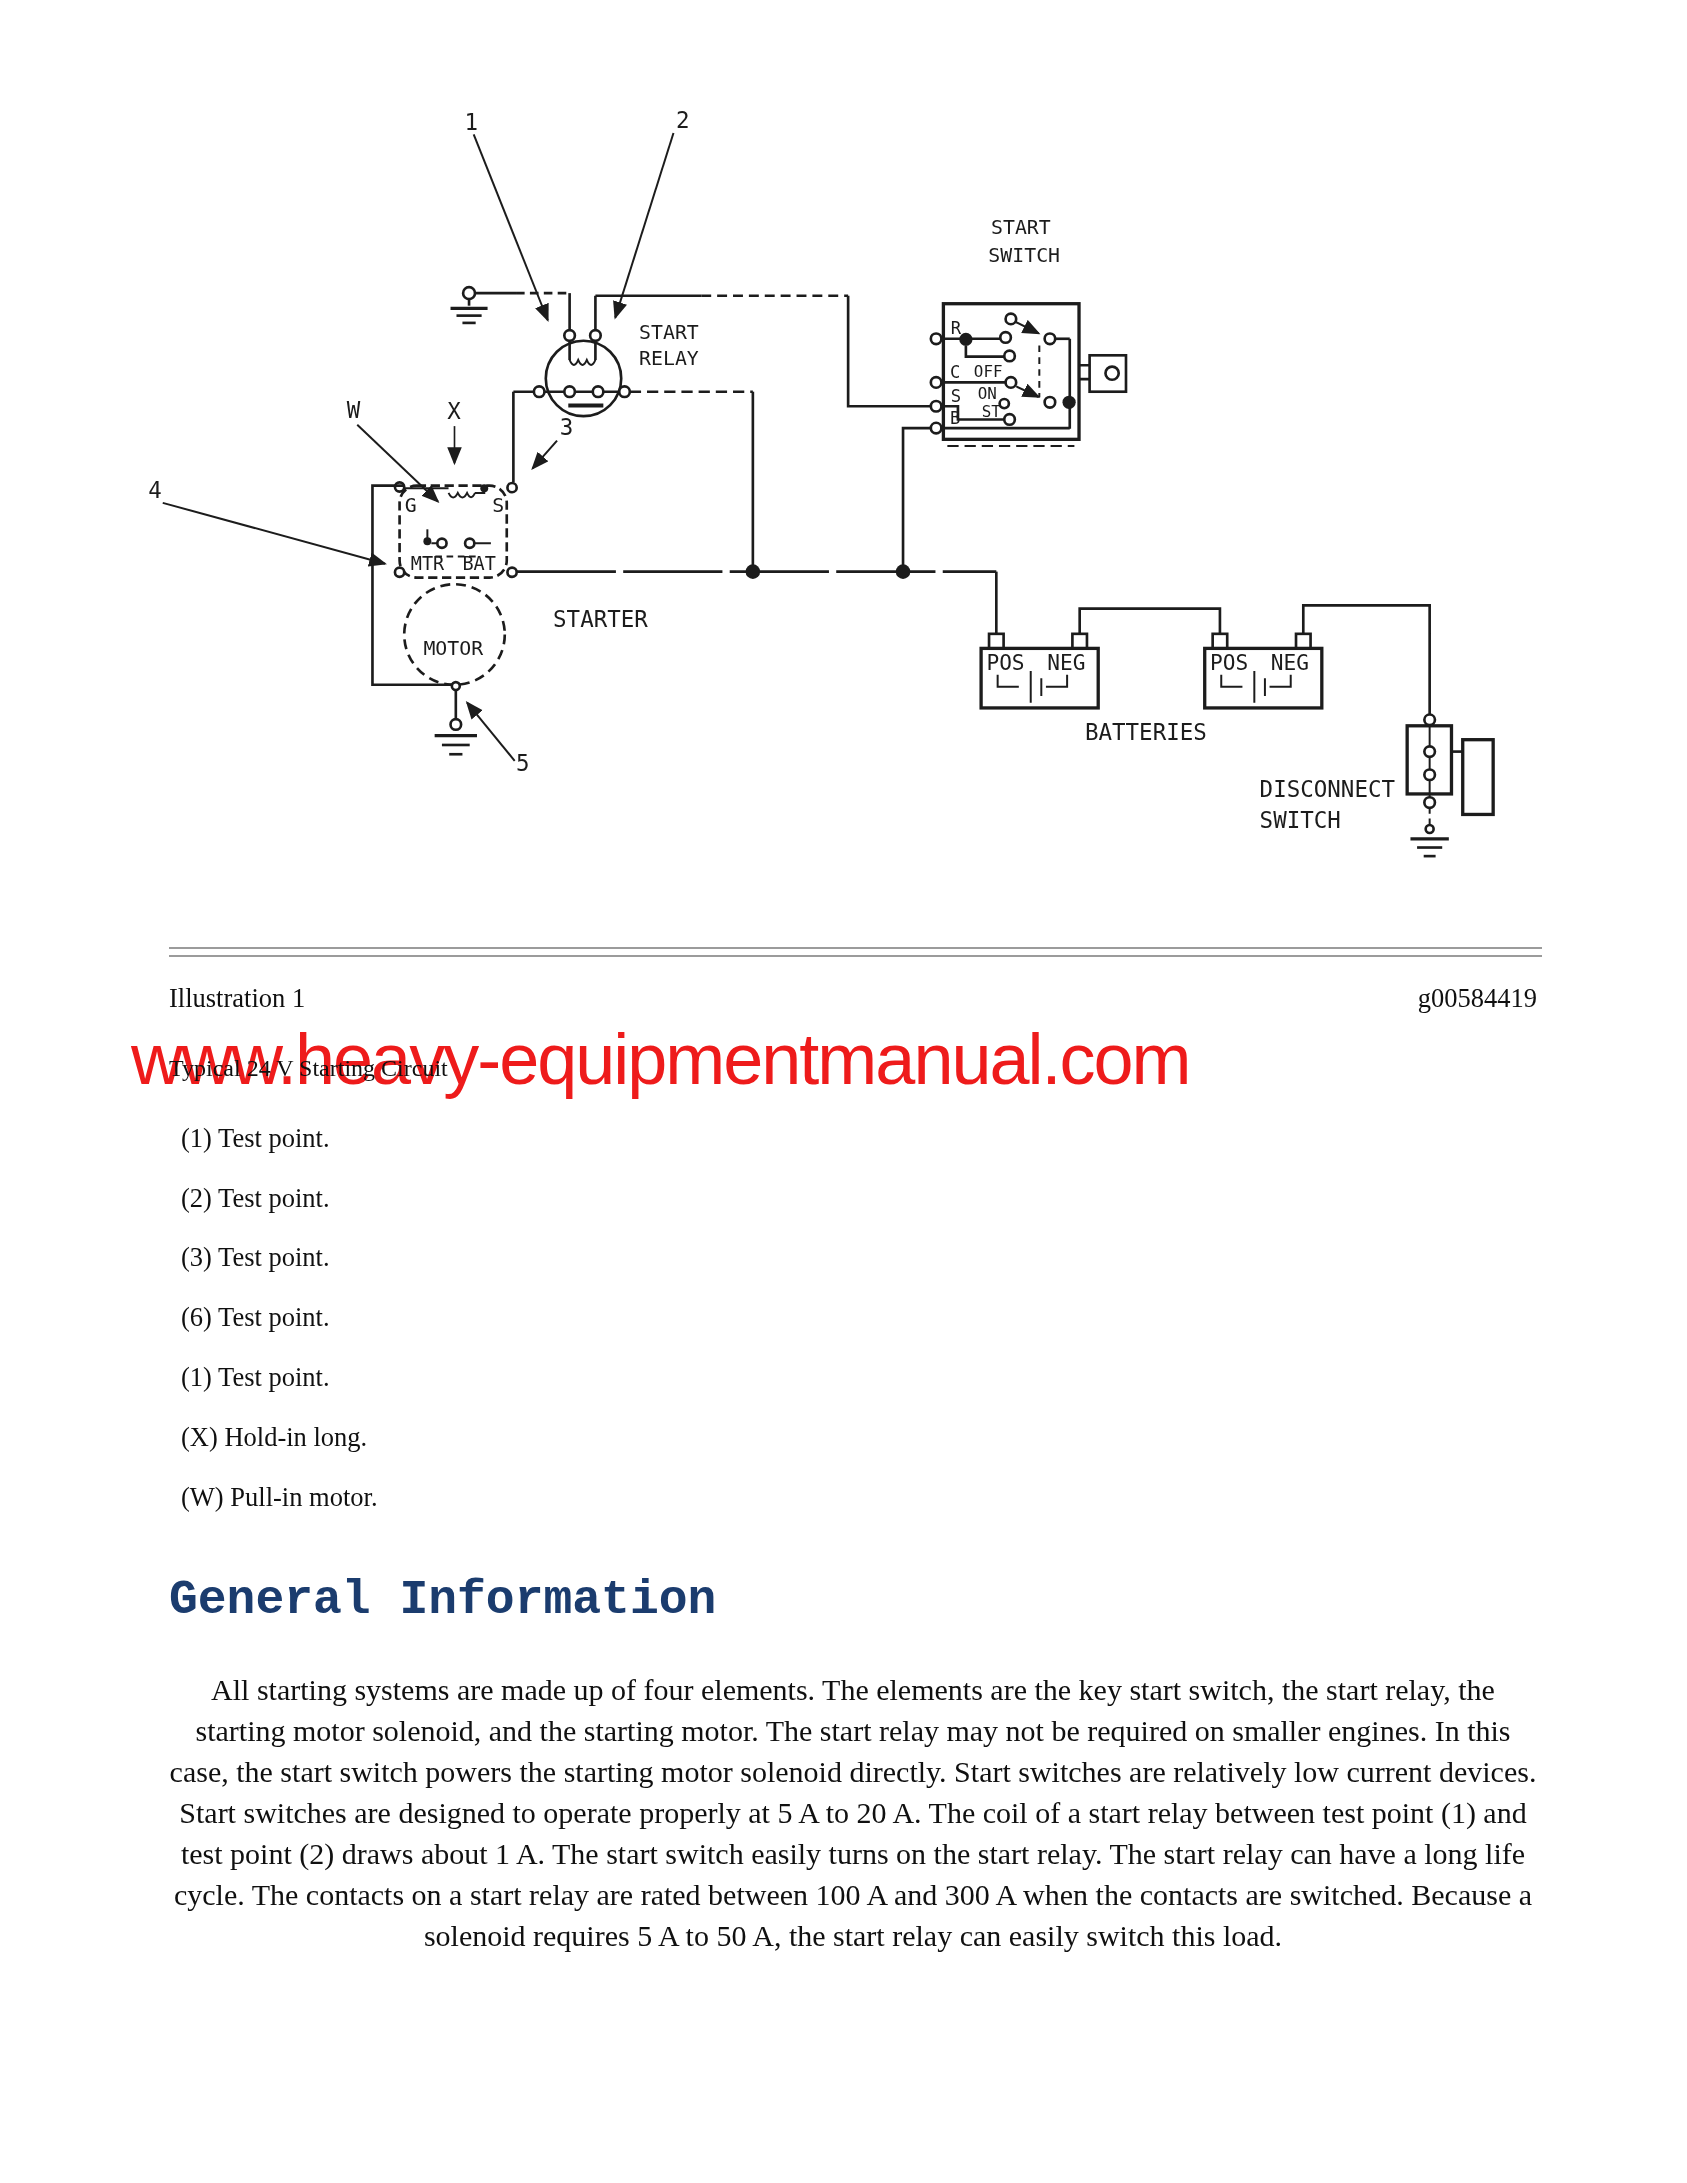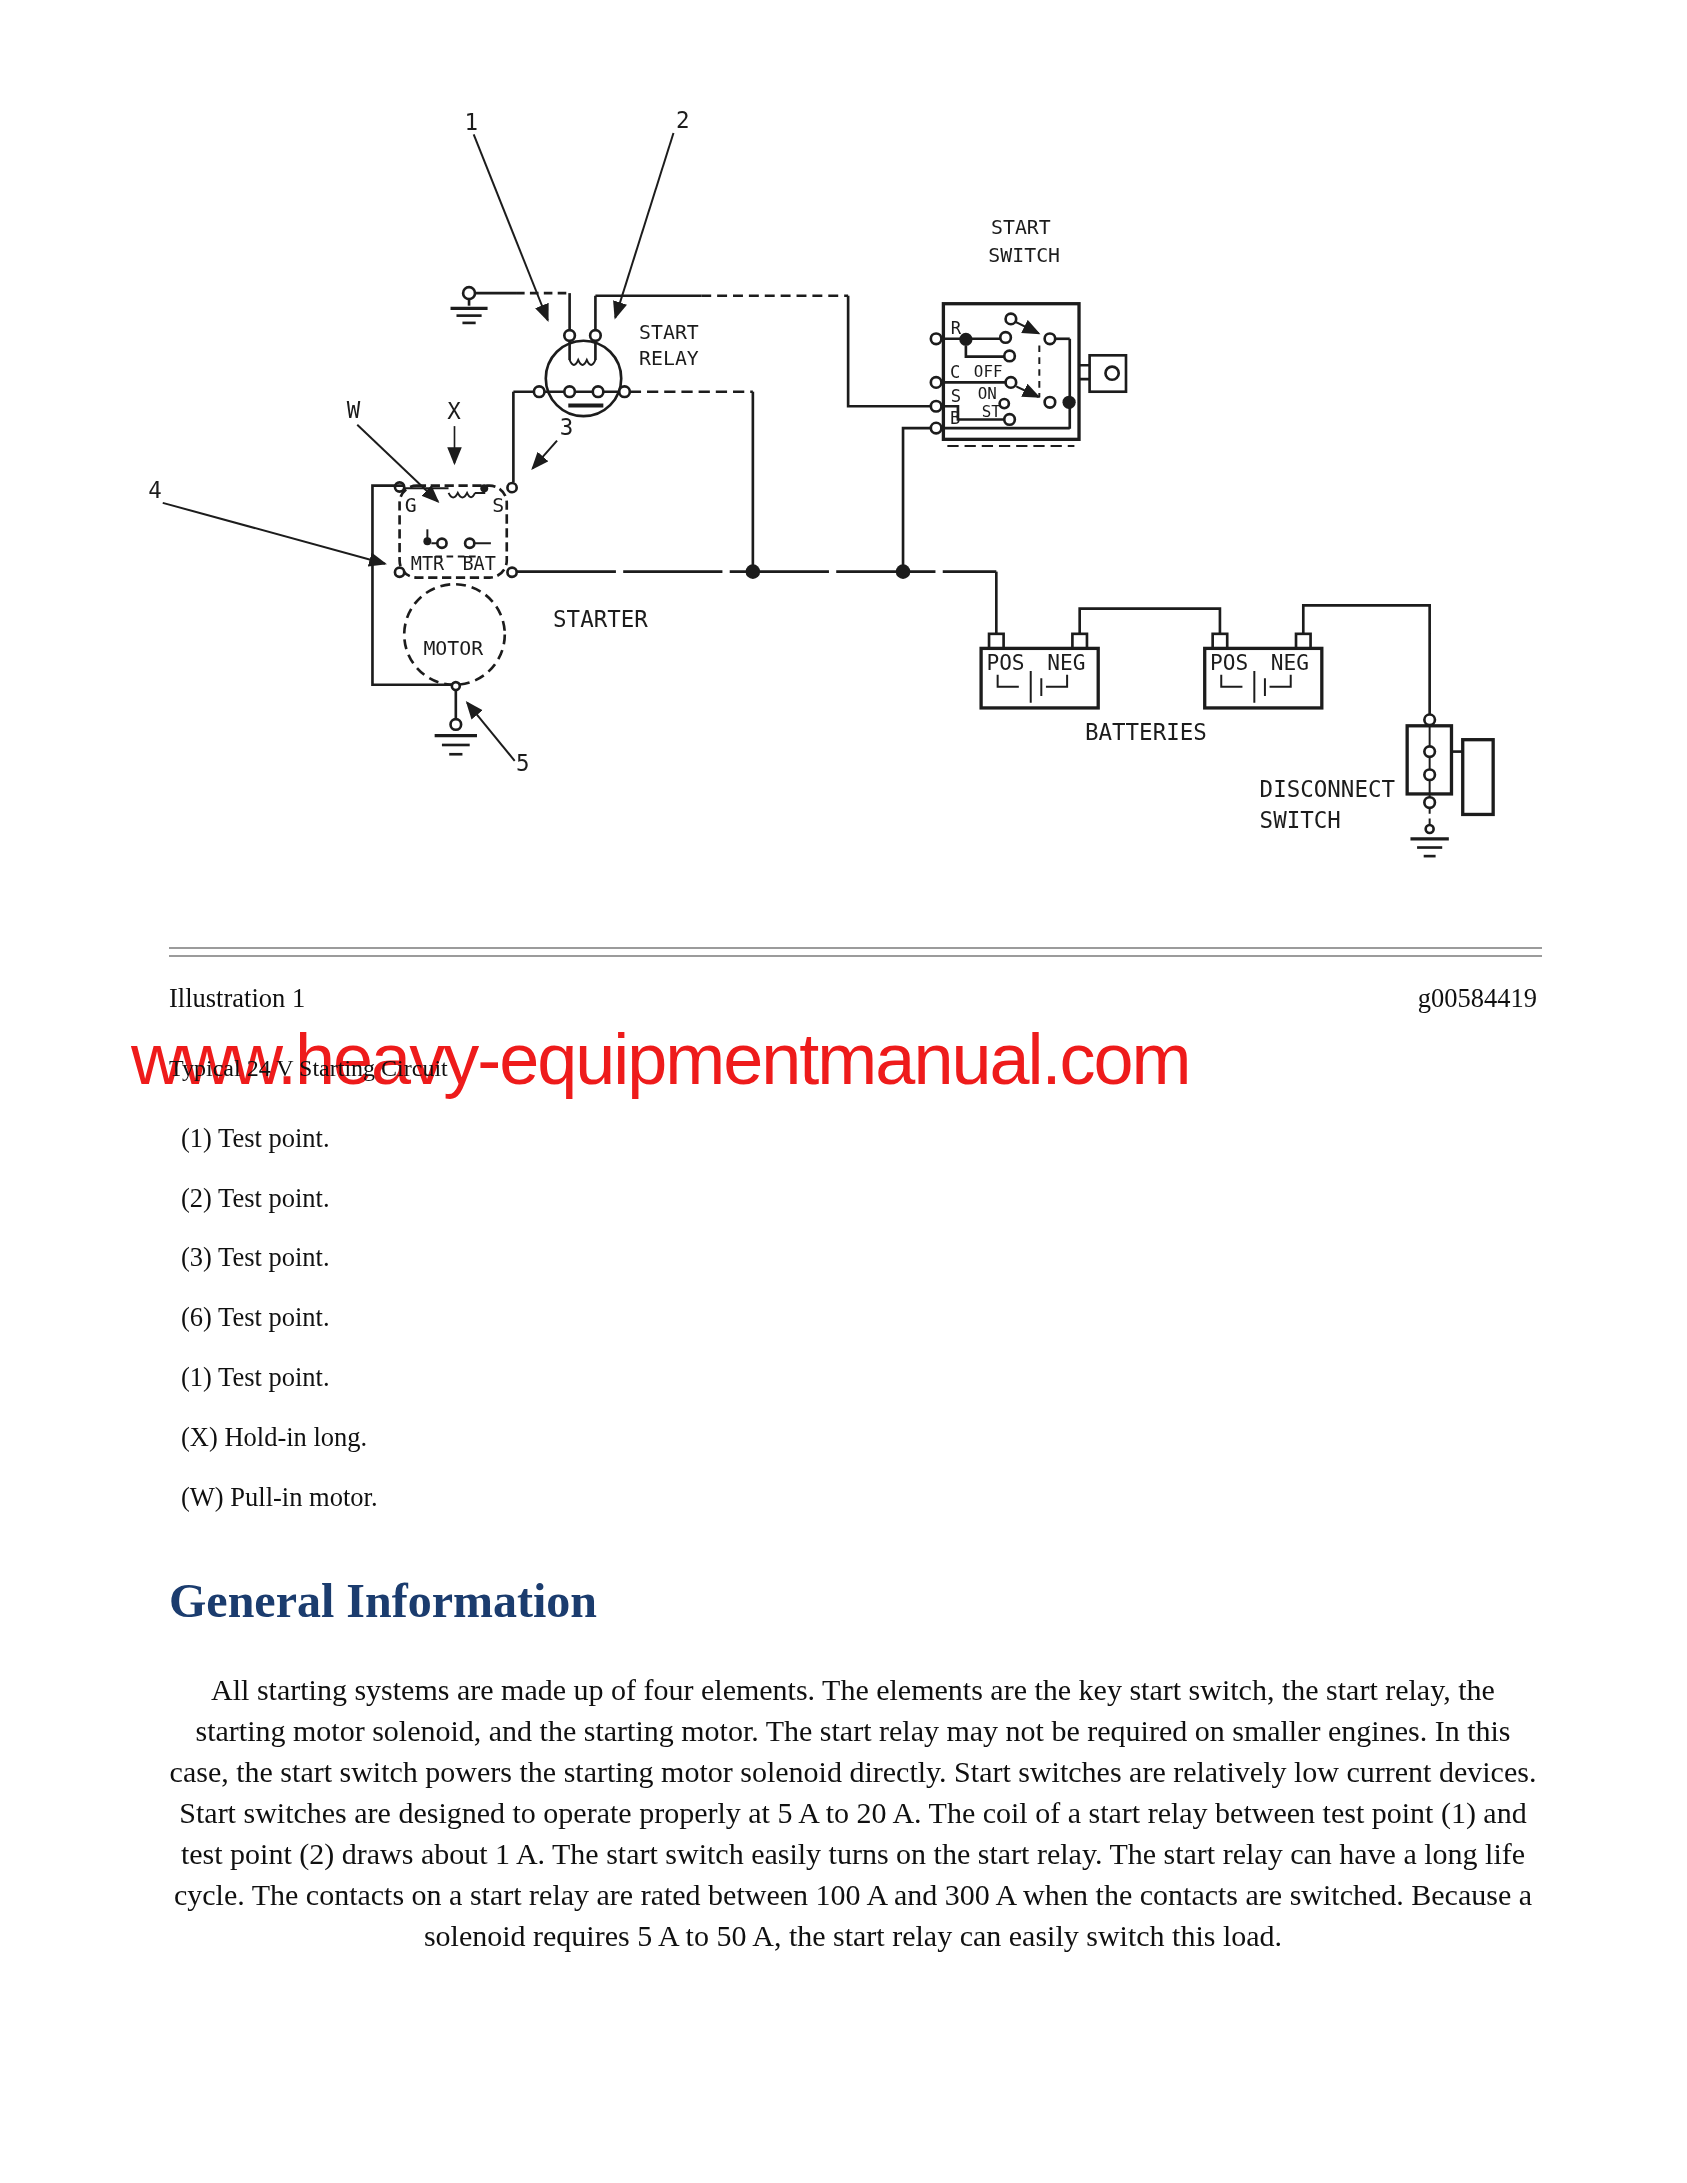--- a/index.html
+++ b/index.html
@@ -11,21 +11,21 @@
   .illcode{position:absolute;right:0;top:0;}
   .caption{left:169px;top:1055px;font-size:24px;}
   .legend-item{left:169px;font-size:26.5px;margin-left:12px;}
   .divider{left:169px;top:947px;width:1373px;height:6px;
            border-top:2px solid #9b9b9b;border-bottom:2px solid #9b9b9b;}
   .watermark{left:131px;top:1022px;font-family:"Liberation Sans",sans-serif;
              font-size:72px;letter-spacing:-2px;line-height:1.05;white-space:nowrap;
              z-index:3;opacity:.95;}
   .overwm{z-index:4;}
   h1.section{left:169px;top:1573px;margin:0;font-size:48px;font-weight:bold;
-             font-family:Liberation Serif, serif;}
+             font-family:Liberation Mono, monospace;}
   .bodytext{left:169px;top:1669px;width:1368px;font-size:30px;line-height:41px;text-align:center;}
   
   svg text{font-family:"DejaVu Sans Mono",monospace;fill:#1c1c1c;}
   .t30{font-size:30px;} .t34{font-size:34px;} .t28{font-size:28px;}
   .t26{font-size:26px;} .t24{font-size:24px;} .t32{font-size:32px;}
   .w{stroke:#1c1c1c;stroke-width:4;fill:none;}
   .w2{stroke:#1c1c1c;stroke-width:3;fill:none;}
   .w5{stroke:#1c1c1c;stroke-width:5;fill:none;}
   .w6{stroke:#1c1c1c;stroke-width:6;fill:none;}
   .thin{stroke:#1c1c1c;stroke-width:2.5;fill:none;}

